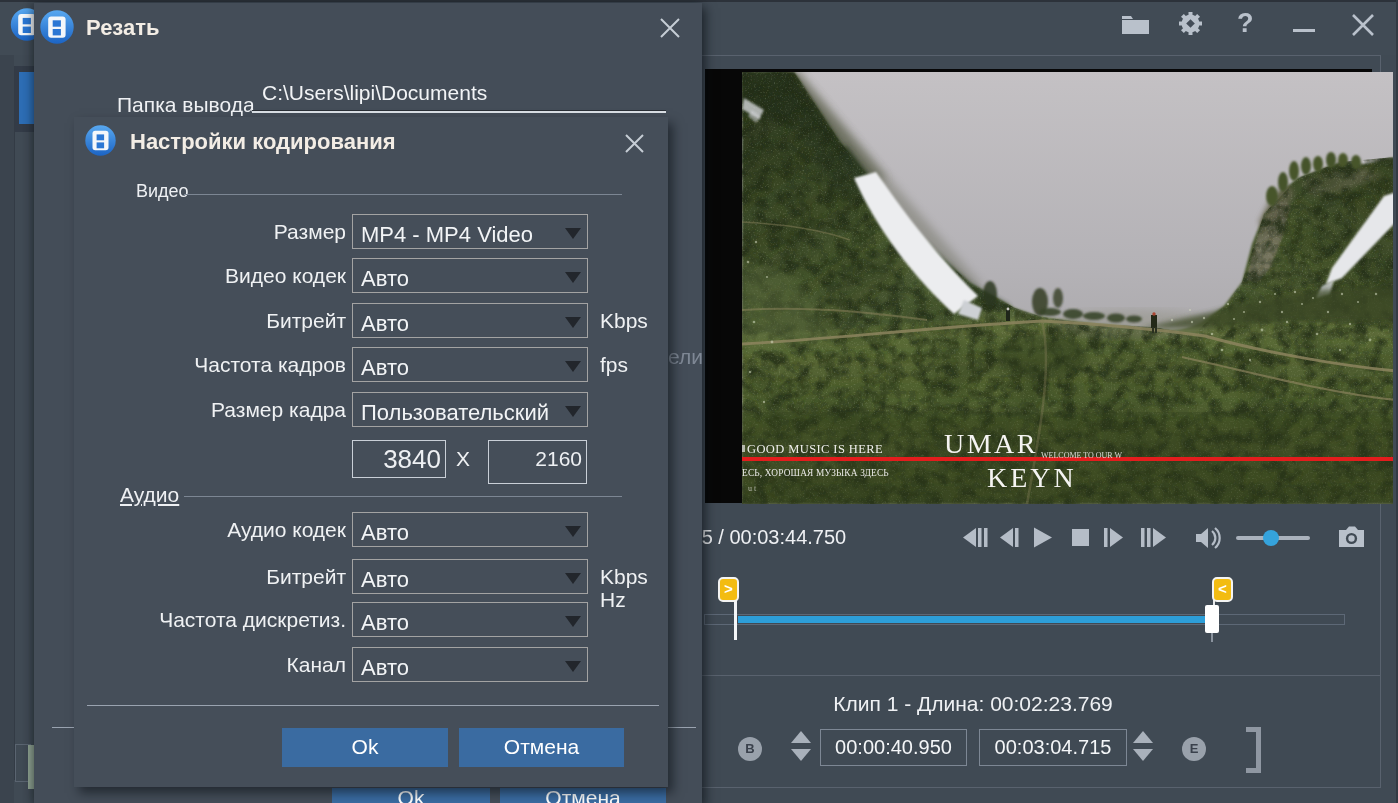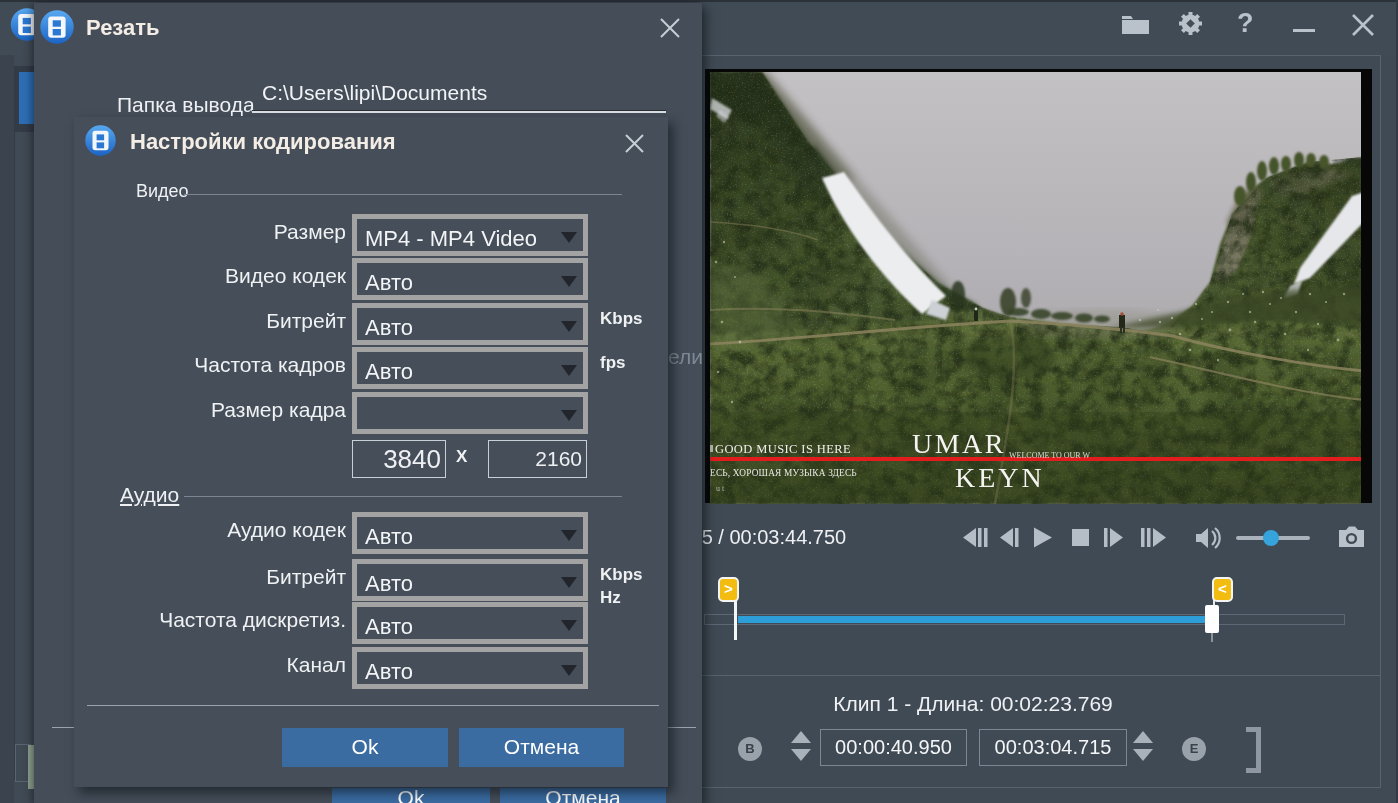--- a/index.html
+++ b/index.html
@@ -1,24 +1,24 @@
 <!DOCTYPE html>
 <html><head><meta charset="utf-8">
 <style>
   * { margin:0; padding:0; box-sizing:border-box; }
   html,body { width:1398px; height:803px; overflow:hidden; background:#3d4651;
     font-family:"Liberation Sans", sans-serif; color:#eef0f3; }
   .abs { position:absolute; }
   .ttl { font-weight:bold; }
-  .combo { position:absolute; border:5px solid #a3a3a3; width:236px; height:42px; }
+  .combo { position:absolute; border:1px solid #a3a3a3; width:236px; height:35px; }
   .combo span { position:absolute; left:8px; top:7px; font-size:22px; color:#f2f4f6; }
   .combo i { position:absolute; right:6.5px; top:13px; width:0; height:0;
     border-left:8.5px solid transparent; border-right:8.5px solid transparent; border-top:11px solid #22262c; }
   .lbl { position:absolute; font-size:21px; color:#eff1f3; text-align:right; width:230px; }
-  .unit { position:absolute; font-size:17px; color:#eff1f3;font-weight:bold; }
+  .unit { position:absolute; font-size:21px; color:#eff1f3; }
   .btn { position:absolute; background:#3a6ba1; color:#fff; font-size:21px;
     text-align:center; }
 </style></head>
 <body>
 
 <div class="abs" style="left:0;top:0;width:1398px;height:803px;background:#404a54;"></div>
 <div class="abs" style="left:0;top:0;width:1398px;height:55px;background:#414b55;"></div>
 <div class="abs" style="left:0;top:0;width:1398px;height:2px;background:#2c323a;"></div>
 <div class="abs" style="left:1396px;top:0;width:2px;height:803px;background:#333a43;"></div>
 
@@ -42,21 +42,21 @@
 <div class="abs" style="left:1237px;top:8px;font-size:27px;font-weight:bold;color:#b9c1cb;">?</div>
 <div class="abs" style="left:1293px;top:29px;width:22px;height:3px;background:#b9c1cb;"></div>
 <svg class="abs" style="left:1351px;top:13px" width="24" height="24" viewBox="0 0 24 24">
   <path d="M2 2 L22 22 M22 2 L2 22" stroke="#b9c1cb" stroke-width="2.6"></path>
 </svg>
 
 <div class="abs" style="left:694px;top:55px;width:687px;height:621px;border:1px solid #59626e;"></div>
 <div class="abs" style="left:694px;top:676px;width:687px;height:112px;border:1px solid #59626e;border-top:none;"></div>
 
 <div class="abs" style="left:705px;top:69px;width:667px;height:434px;background:#070707;"></div>
-<div class="abs" id="videoimg" style="left:710px;top:72px;width:651px;height:468px;overflow:hidden;">
+<div class="abs" id="videoimg" style="left:742px;top:72px;width:651px;height:468px;overflow:hidden;">
 <svg width="654" height="432" viewBox="0 0 654 432">
   <defs>
     <linearGradient id="fog" x1="0" y1="0" x2="0" y2="1">
       <stop offset="0" stop-color="#c4c1c4"></stop>
       <stop offset="0.45" stop-color="#b4b2b6"></stop>
       <stop offset="0.78" stop-color="#a5a3a5"></stop>
       <stop offset="1" stop-color="#9b9a93"></stop>
     </linearGradient>
     <linearGradient id="slopeL" x1="0" y1="0" x2="0.8" y2="1">
       <stop offset="0" stop-color="#2a351c"></stop>
@@ -363,26 +363,27 @@
   </div>
 <div class="unit" style="left:600px;top:309px;">Kbps</div>
 <div class="lbl" style="left:116px;top:353px;">Частота кадров</div>
 <div class="combo" style="left:352px;top:347px;">
     <span>Авто</span>
     <i></i>
   </div>
 <div class="unit" style="left:600px;top:353px;">fps</div>
 <div class="lbl" style="left:116px;top:398px;">Размер кадра</div>
 <div class="combo" style="left:352px;top:392px;">
+    <span>Пользовательский</span>
     <i></i>
   </div>
 
 <div class="abs" style="left:352px;top:440px;width:94px;height:38px;border:1px solid #c9cfd7;font-size:26px;text-align:right;line-height:36px;padding-right:4px;">3840</div>
 <div class="unit" style="left:456px;top:447px;">X</div>
-<div class="abs" style="left:488px;top:440px;width:99px;height:38px;border:1px solid #c9cfd7;font-size:21px;text-align:right;line-height:36px;padding-right:4px;">2160</div>
+<div class="abs" style="left:488px;top:440px;width:99px;height:44px;border:1px solid #c9cfd7;font-size:21px;text-align:right;line-height:36px;padding-right:4px;">2160</div>
 
 <div class="abs" style="left:120px;top:483px;font-size:21px;text-decoration:underline;">Аудио</div>
 <div class="abs" style="left:184px;top:496px;width:438px;height:1px;background:#7c8693;"></div>
 
 <div class="lbl" style="left:116px;top:518px;">Аудио кодек</div>
 <div class="combo" style="left:352px;top:512px;">
     <span>Авто</span>
     <i></i>
   </div>
 <div class="lbl" style="left:116px;top:565px;">Битрейт</div>

